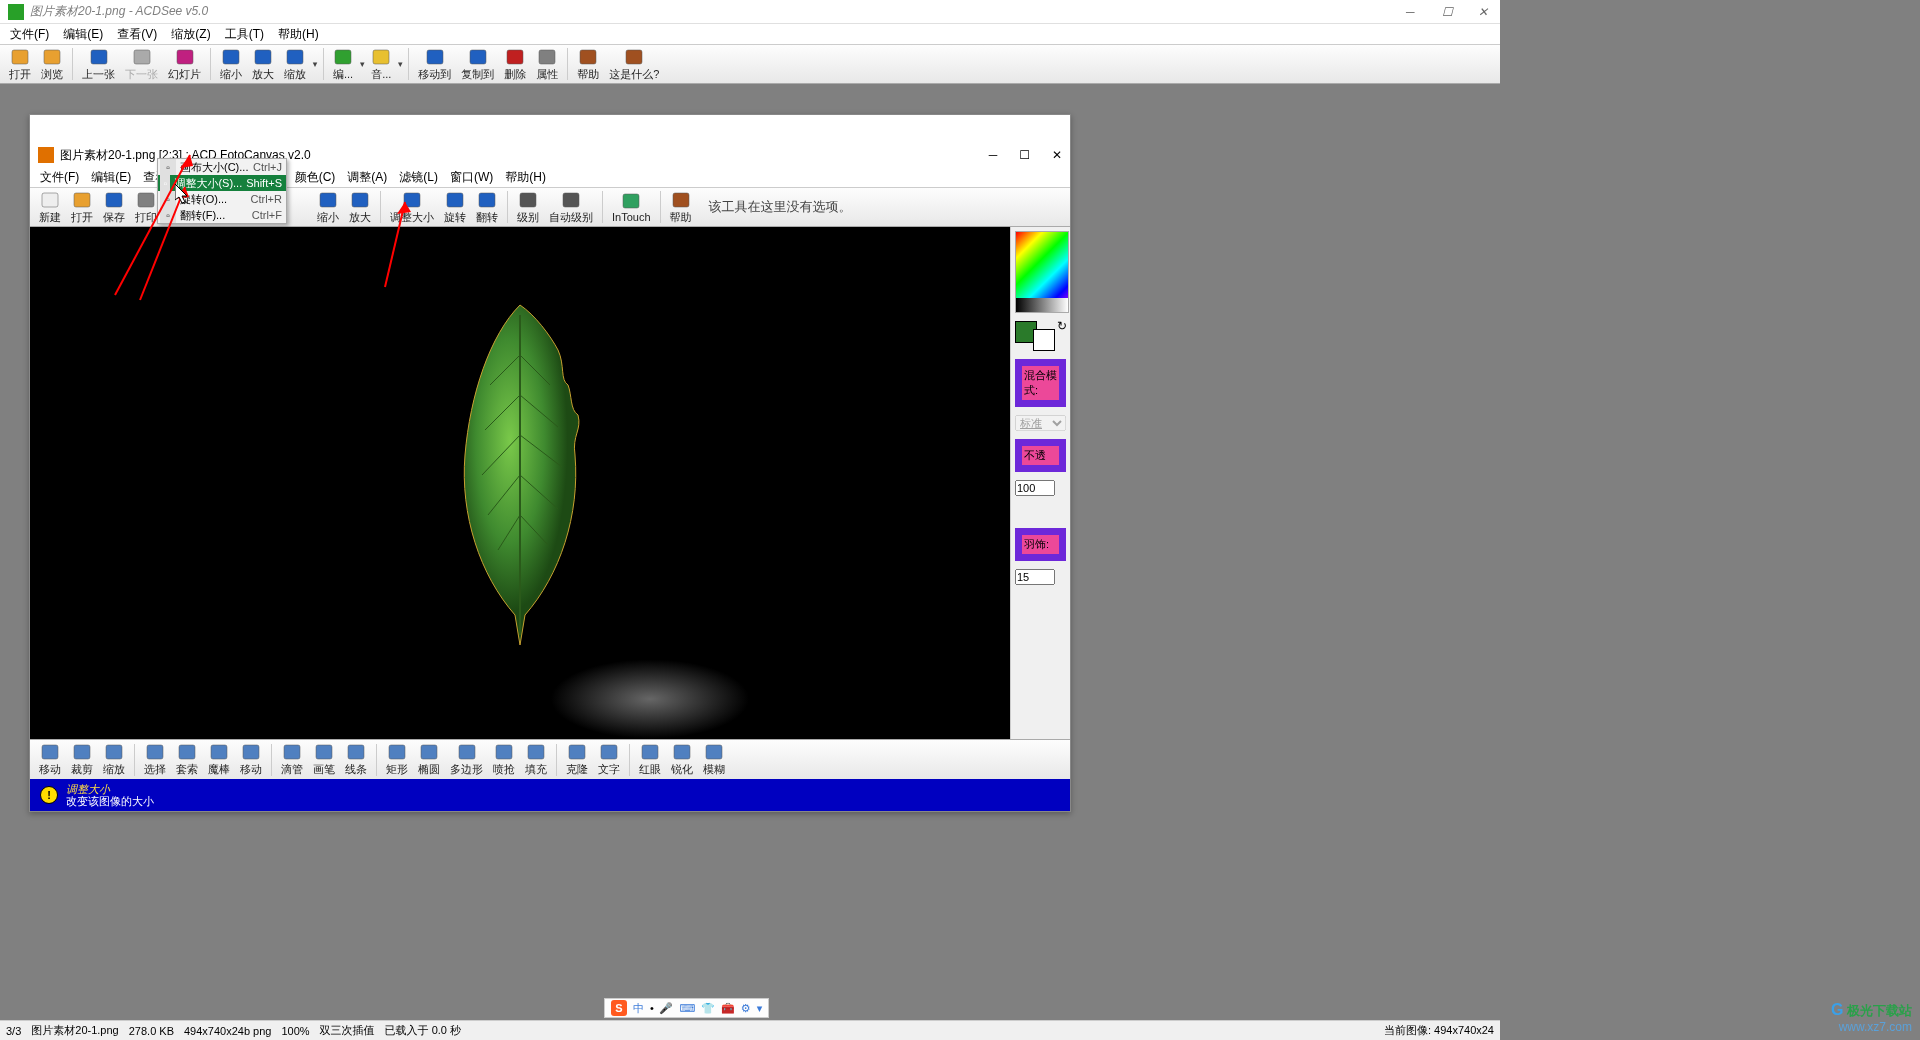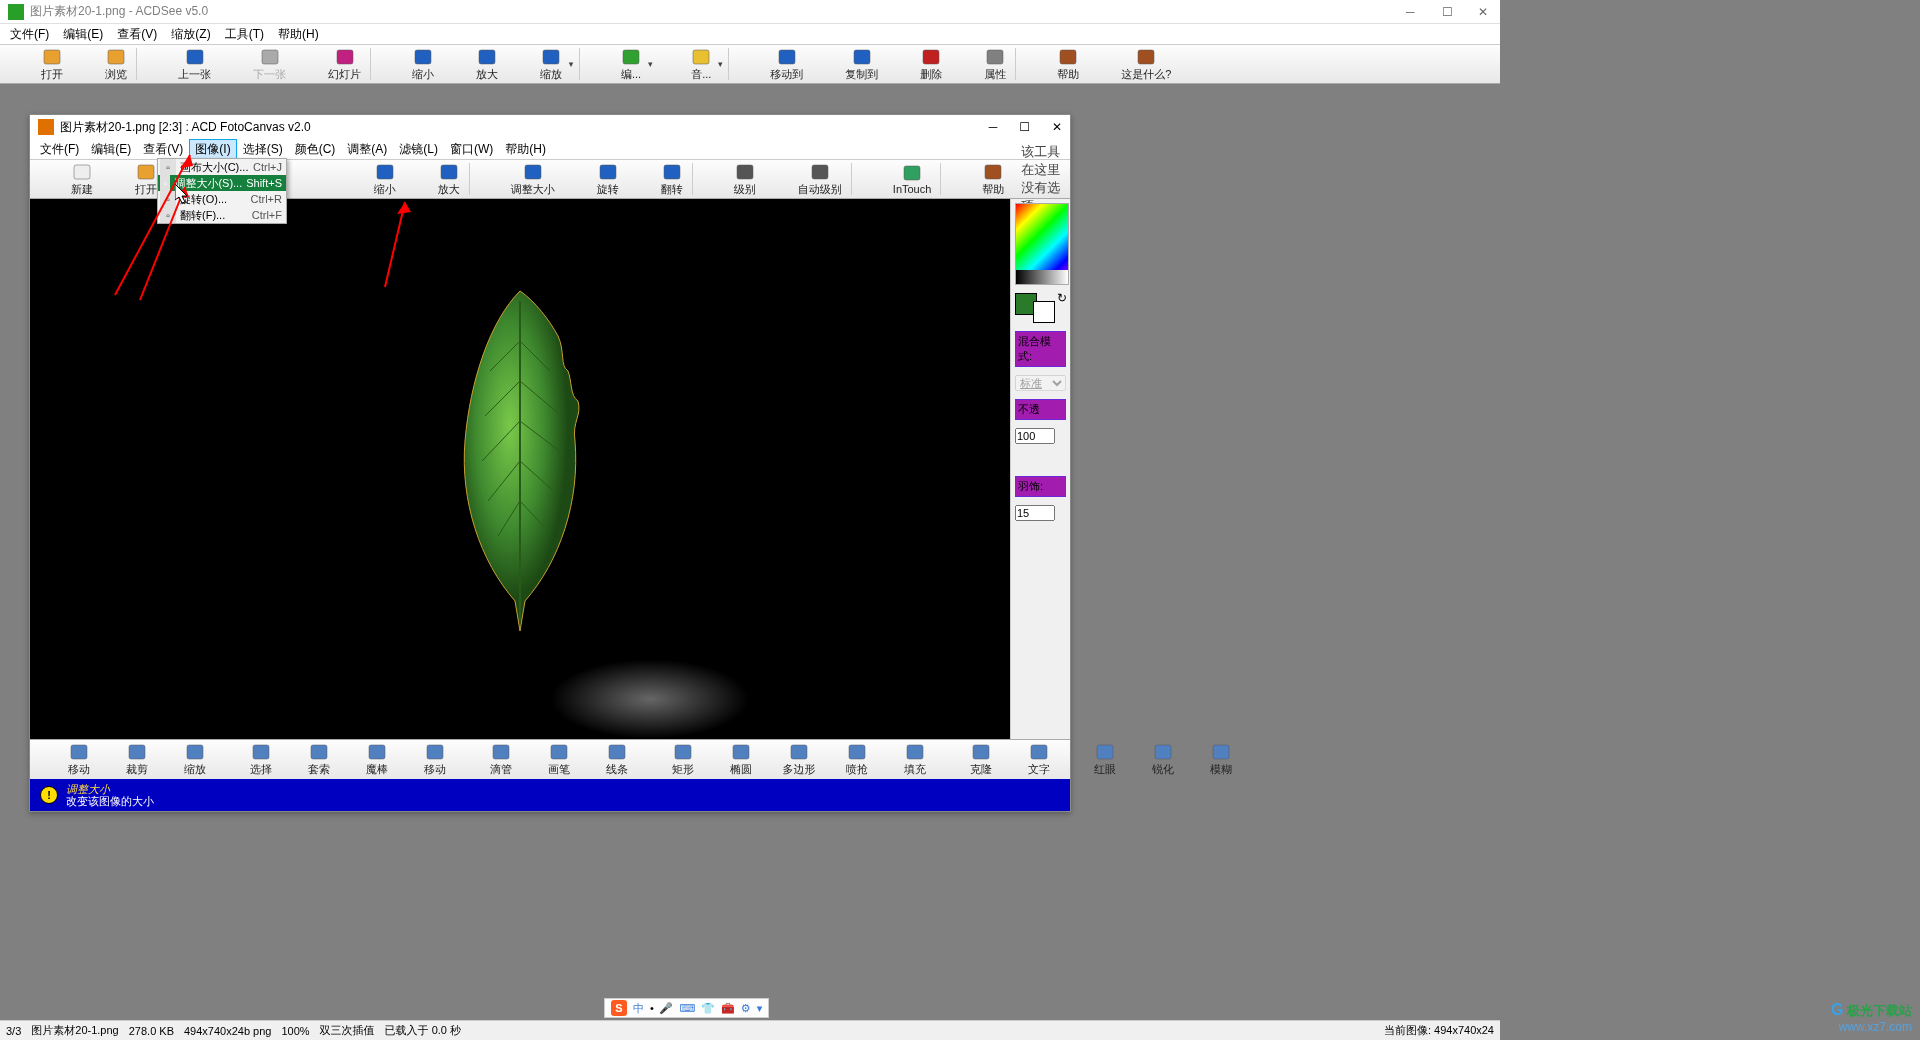--- a/index.html
+++ b/index.html
@@ -1,41 +1,41 @@
 <!DOCTYPE html>
 <html><head>
 <meta charset="utf-8">
 <style>
 * { margin: 0; padding: 0; box-sizing: border-box; font-family: "Microsoft YaHei", Arial, sans-serif; }
 body { background: #808080; width: 1920px; height: 1040px; overflow: hidden; position: relative; font-size: 12px; }
 
 
 .outer-window { position: absolute; top: 0; left: 0; width: 1500px; height: 840px; background: #fff; }
-.outer-titlebar { height: 24px; background: #fff; display: flex; align-items: center; padding: 0 8px; border-bottom: 1px solid #e0e0e0; }
+.outer-titlebar { height: 24px; background: #fff; display: flex; align-items: center; padding: 0 8px; border-bottom: 1px solid #e0e0e0; font-style: italic; }
 .outer-titlebar .icon-app { width: 16px; height: 16px; background: #28a028; margin-right: 6px; }
 .outer-titlebar .title { color: #808080; font-size: 12px; flex: 1; }
 .outer-titlebar .win-controls { display: flex; gap: 22px; }
 .outer-titlebar .win-btn { width: 14px; height: 14px; cursor: pointer; color: #666; }
 
 .outer-menubar { height: 20px; display: flex; align-items: center; padding-left: 4px; gap: 2px; font-size: 12px; }
 .outer-menubar .menu-item { padding: 2px 6px; cursor: pointer; }
 
 .outer-toolbar { height: 40px; border-top: 1px solid #ccc; border-bottom: 1px solid #aaa; display: flex; align-items: center; padding: 0 4px; background: linear-gradient(#fdfdfd, #e8e8e8); }
-.tb-btn { display: flex; flex-direction: column; align-items: center; justify-content: center; padding: 1px 5px; cursor: pointer; min-width: 28px; height: 38px; margin-left: 32px; }
+.tb-btn { display: flex; flex-direction: column; align-items: center; justify-content: center; padding: 1px 5px; cursor: pointer; min-width: 28px; height: 38px; }
 .tb-btn .icon { width: 20px; height: 20px; }
 .tb-btn .lbl { font-size: 11px; color: #222; white-space: nowrap; }
 .tb-btn.disabled .lbl { color: #aaa; }
 .tb-sep { width: 1px; height: 32px; background: #ccc; margin: 0 4px; }
 .tb-drop { width: 8px; display: flex; align-items: center; justify-content: center; color: #444; font-size: 9px; }
 
 .outer-client { position: absolute; top: 84px; left: 0; right: 0; bottom: 0; background: #808080; }
 
 
 .inner-window { position: absolute; top: 114px; left: 29px; width: 1042px; height: 698px; background: #fff; border: 1px solid #888; box-shadow: 0 2px 6px rgba(0,0,0,0.3); display: flex; flex-direction: column; }
-.inner-titlebar { height: 24px; background: #fff; display: flex; align-items: center; padding: 0 8px; }
+.inner-titlebar { height: 24px; background: #fff; display: flex; align-items: center; padding: 0 8px; margin-top: 28px; }
 .inner-titlebar .icon-app { width: 16px; height: 16px; background: #e07000; margin-right: 6px; }
 .inner-titlebar .title { font-size: 12px; flex: 1; }
 .inner-titlebar .win-controls { display: flex; gap: 22px; }
 
 .inner-menubar { height: 20px; display: flex; align-items: center; padding-left: 4px; font-size: 12px; }
 .inner-menubar .menu-item { padding: 2px 6px; cursor: pointer; }
 .inner-menubar .menu-item.active { background: #cce8ff; border: 1px solid #0ea5e9; padding: 1px 5px; }
 
 .inner-toolbar { height: 40px; border-top: 1px solid #ccc; border-bottom: 1px solid #aaa; display: flex; align-items: center; padding: 0 4px; background: linear-gradient(#fdfdfd, #e8e8e8); position: relative; }
 .tool-hint { margin-left: 12px; color: #444; font-size: 13px; }
@@ -44,21 +44,21 @@
 .canvas-viewport { flex: 1; background: #000; display: flex; align-items: center; justify-content: center; position: relative; overflow: hidden; }
 .leaf-img { width: 260px; height: 380px; background: #000; position: relative; }
 .leaf-shape { position: absolute; left: 50%; top: 48%; transform: translate(-50%, -50%); }
 
 .side-panels { width: 60px; background: #f0f0f0; border-left: 1px solid #ccc; display: flex; flex-direction: column; padding: 4px; gap: 8px; font-size: 11px; }
 .color-picker { width: 54px; height: 82px; background: linear-gradient(135deg, #ff0000, #ffff00, #00ff00, #00ffff, #0000ff, #ff00ff); border: 1px solid #aaa; position: relative; }
 .color-picker::after { content: ""; position: absolute; bottom: 0; left: 0; right: 0; height: 14px; background: linear-gradient(to right, #000, #fff); }
 .swatches { position: relative; width: 40px; height: 30px; }
 .swatch-fg { position: absolute; top: 0; left: 0; width: 22px; height: 22px; background: #2a7a2a; border: 1px solid #000; }
 .swatch-bg { position: absolute; bottom: 0; right: 0; width: 22px; height: 22px; background: #fff; border: 1px solid #000; }
-.panel-head { background: #a21caf; padding: 2px; border: 1px solid #6d28d9; }
+.panel-head { background: #ec4899; padding: 2px; border: 7px solid #6d28d9; }
 .panel-select { width: 100%; font-size: 11px; text-decoration: underline; }
 .spinner { width: 40px; font-size: 11px; }
 
 .tool-palette { height: 40px; border-top: 1px solid #aaa; background: linear-gradient(#fdfdfd, #e8e8e8); display: flex; align-items: center; padding: 0 4px; }
 .tool-palette .tb-btn { min-width: 26px; }
 
 .status-hint { height: 32px; background: #0000c0; color: #fff; display: flex; align-items: center; padding: 0 10px; font-size: 11px; gap: 8px; }
 .status-hint .hint-icon { width: 18px; height: 18px; background: #ffdd00; border-radius: 50%; border: 1px solid #000; display: flex; align-items: center; justify-content: center; font-weight: bold; color: #000; }
 .status-hint .hint-text { display: flex; flex-direction: column; line-height: 1.1; }
 .status-hint .ht1 { font-style: italic; color: #ffdd44; }

